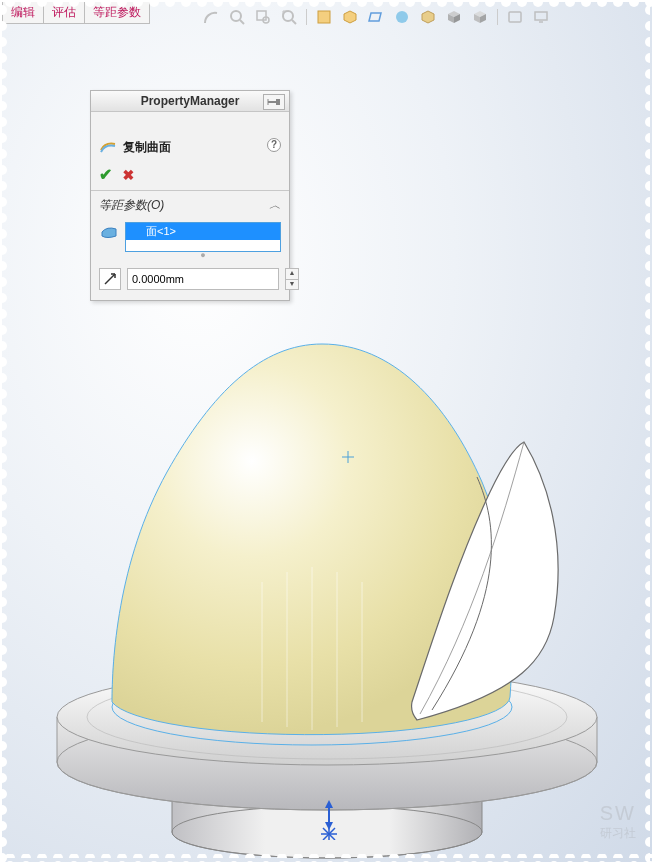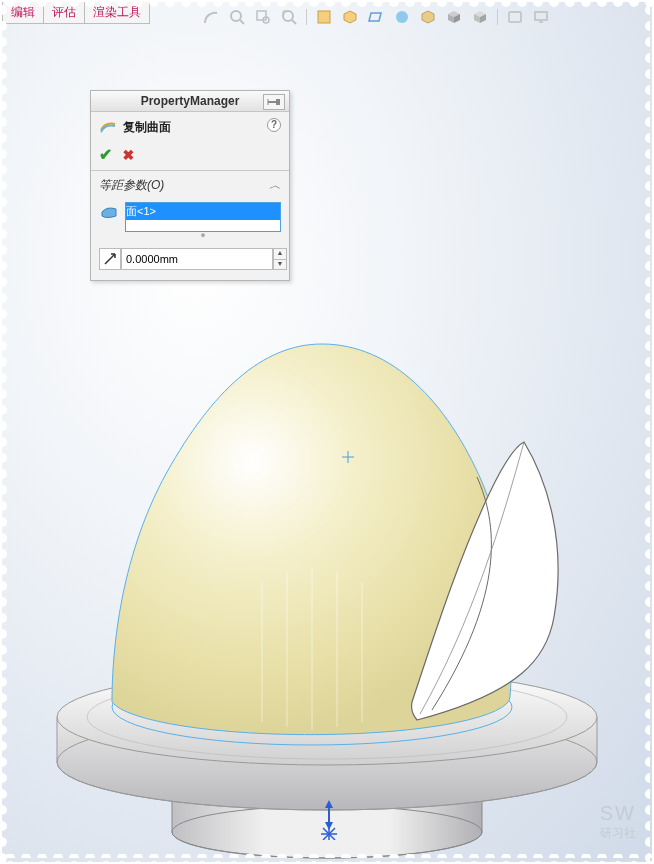--- a/index.html
+++ b/index.html
@@ -46,21 +46,21 @@
   border-bottom: 1px solid #c5c5c5;
   text-align: center; font-weight: bold; padding: 3px 0;
   color: #333; position:relative;
 }
 .pm-pin {
   position:absolute; right:4px; top:3px; width:22px; height:16px;
   border:1px solid #b0b0b0; background:#f5f5f5; display:flex; align-items:center; justify-content:center;
 }
 .pm-feature {
   display:flex; align-items:center; gap:6px; padding:6px 8px 4px;
-  font-weight:bold; color:#222; position:relative;
+  font-weight:bold; color:#222; position:relative;margin-top:20px;
 }
 .pm-help { position:absolute; right:8px; top:6px; width:14px; height:14px;
   border:1px solid #999; border-radius:50%; font-size:10px; text-align:center;
   line-height:12px; color:#666; background:#fff; }
 .pm-okcancel {
   display:flex; gap:10px; padding: 4px 8px 6px; align-items:center;
   border-bottom: 1px solid #c8c8c8;
 }
 .pm-ok { color:#2e9b2e; font-size:16px; font-weight:bold; }
 .pm-cancel { color:#cc3333; font-size:14px; font-weight:bold; }
@@ -73,25 +73,25 @@
 
 .pm-body { padding: 4px 8px 10px; }
 .pm-row { display:flex; align-items:flex-start; gap:6px; margin-bottom:4px; }
 .pm-row-icon { width:20px; height:20px; display:flex; align-items:center; justify-content:center; flex:0 0 20px; }
 .pm-listwrap { flex:1; }
 .pm-list {
   width:100%; height:30px; border:1px solid #4da0e0;
   background:#fff; overflow:hidden;
 }
 .pm-list-item {
-  background:#1e90ff; color:#fff; padding:1px 0; font-size:11px;
+  background:#1e90ff; color:#fff; padding:1px 20px; font-size:11px;
 }
 .pm-handle { text-align:center; color:#aaa; font-size:9px; line-height:6px; }
 
-.pm-spinrow { display:flex; margin-top:10px; align-items:center; }
+.pm-spinrow { display:flex; gap:6px; margin-top:10px; align-items:center; }
 .pm-spin-icon {
   width:22px; height:22px; border:1px solid #bbb; background:#fff;
   display:flex; align-items:center; justify-content:center; flex:0 0 22px;
 }
 .pm-spin-input {
   flex:1; height:22px; border:1px solid #bbb; padding:2px 4px; font-size:11px; background:#fff;
 }
 .pm-spin-btns { display:flex; flex-direction:column; }
 .pm-spin-btn { width:14px; height:11px; border:1px solid #bbb; background:#f5f5f5;
   font-size:7px; line-height:8px; text-align:center; color:#555; }
@@ -130,21 +130,21 @@
     </defs>
     <rect x="0" y="0" width="650" height="8" fill="url(#tdots)"></rect>
     <rect x="0" y="852" width="650" height="8" fill="url(#bdots)"></rect>
     <rect x="0" y="0" width="8" height="860" fill="url(#ldots)"></rect>
     <rect x="642" y="0" width="8" height="860" fill="url(#rdots)"></rect>
   </svg>
 
   <div class="tabs">
     <div class="tab">编辑</div>
     <div class="tab">评估</div>
-    <div class="tab">渲染工具</div>
+    <div class="tab">等距参数</div>
   </div>
 
   <div class="toolbar">
     <span class="tool-icon">
         <svg width="16" height="16">
           <path d="M2 14 A10 10 0 0 1 14 4" fill="none" stroke="#b8b8b8" stroke-width="2"></path>
         </svg>
       </span>
     <span class="tool-icon">
         <svg width="16" height="16">

